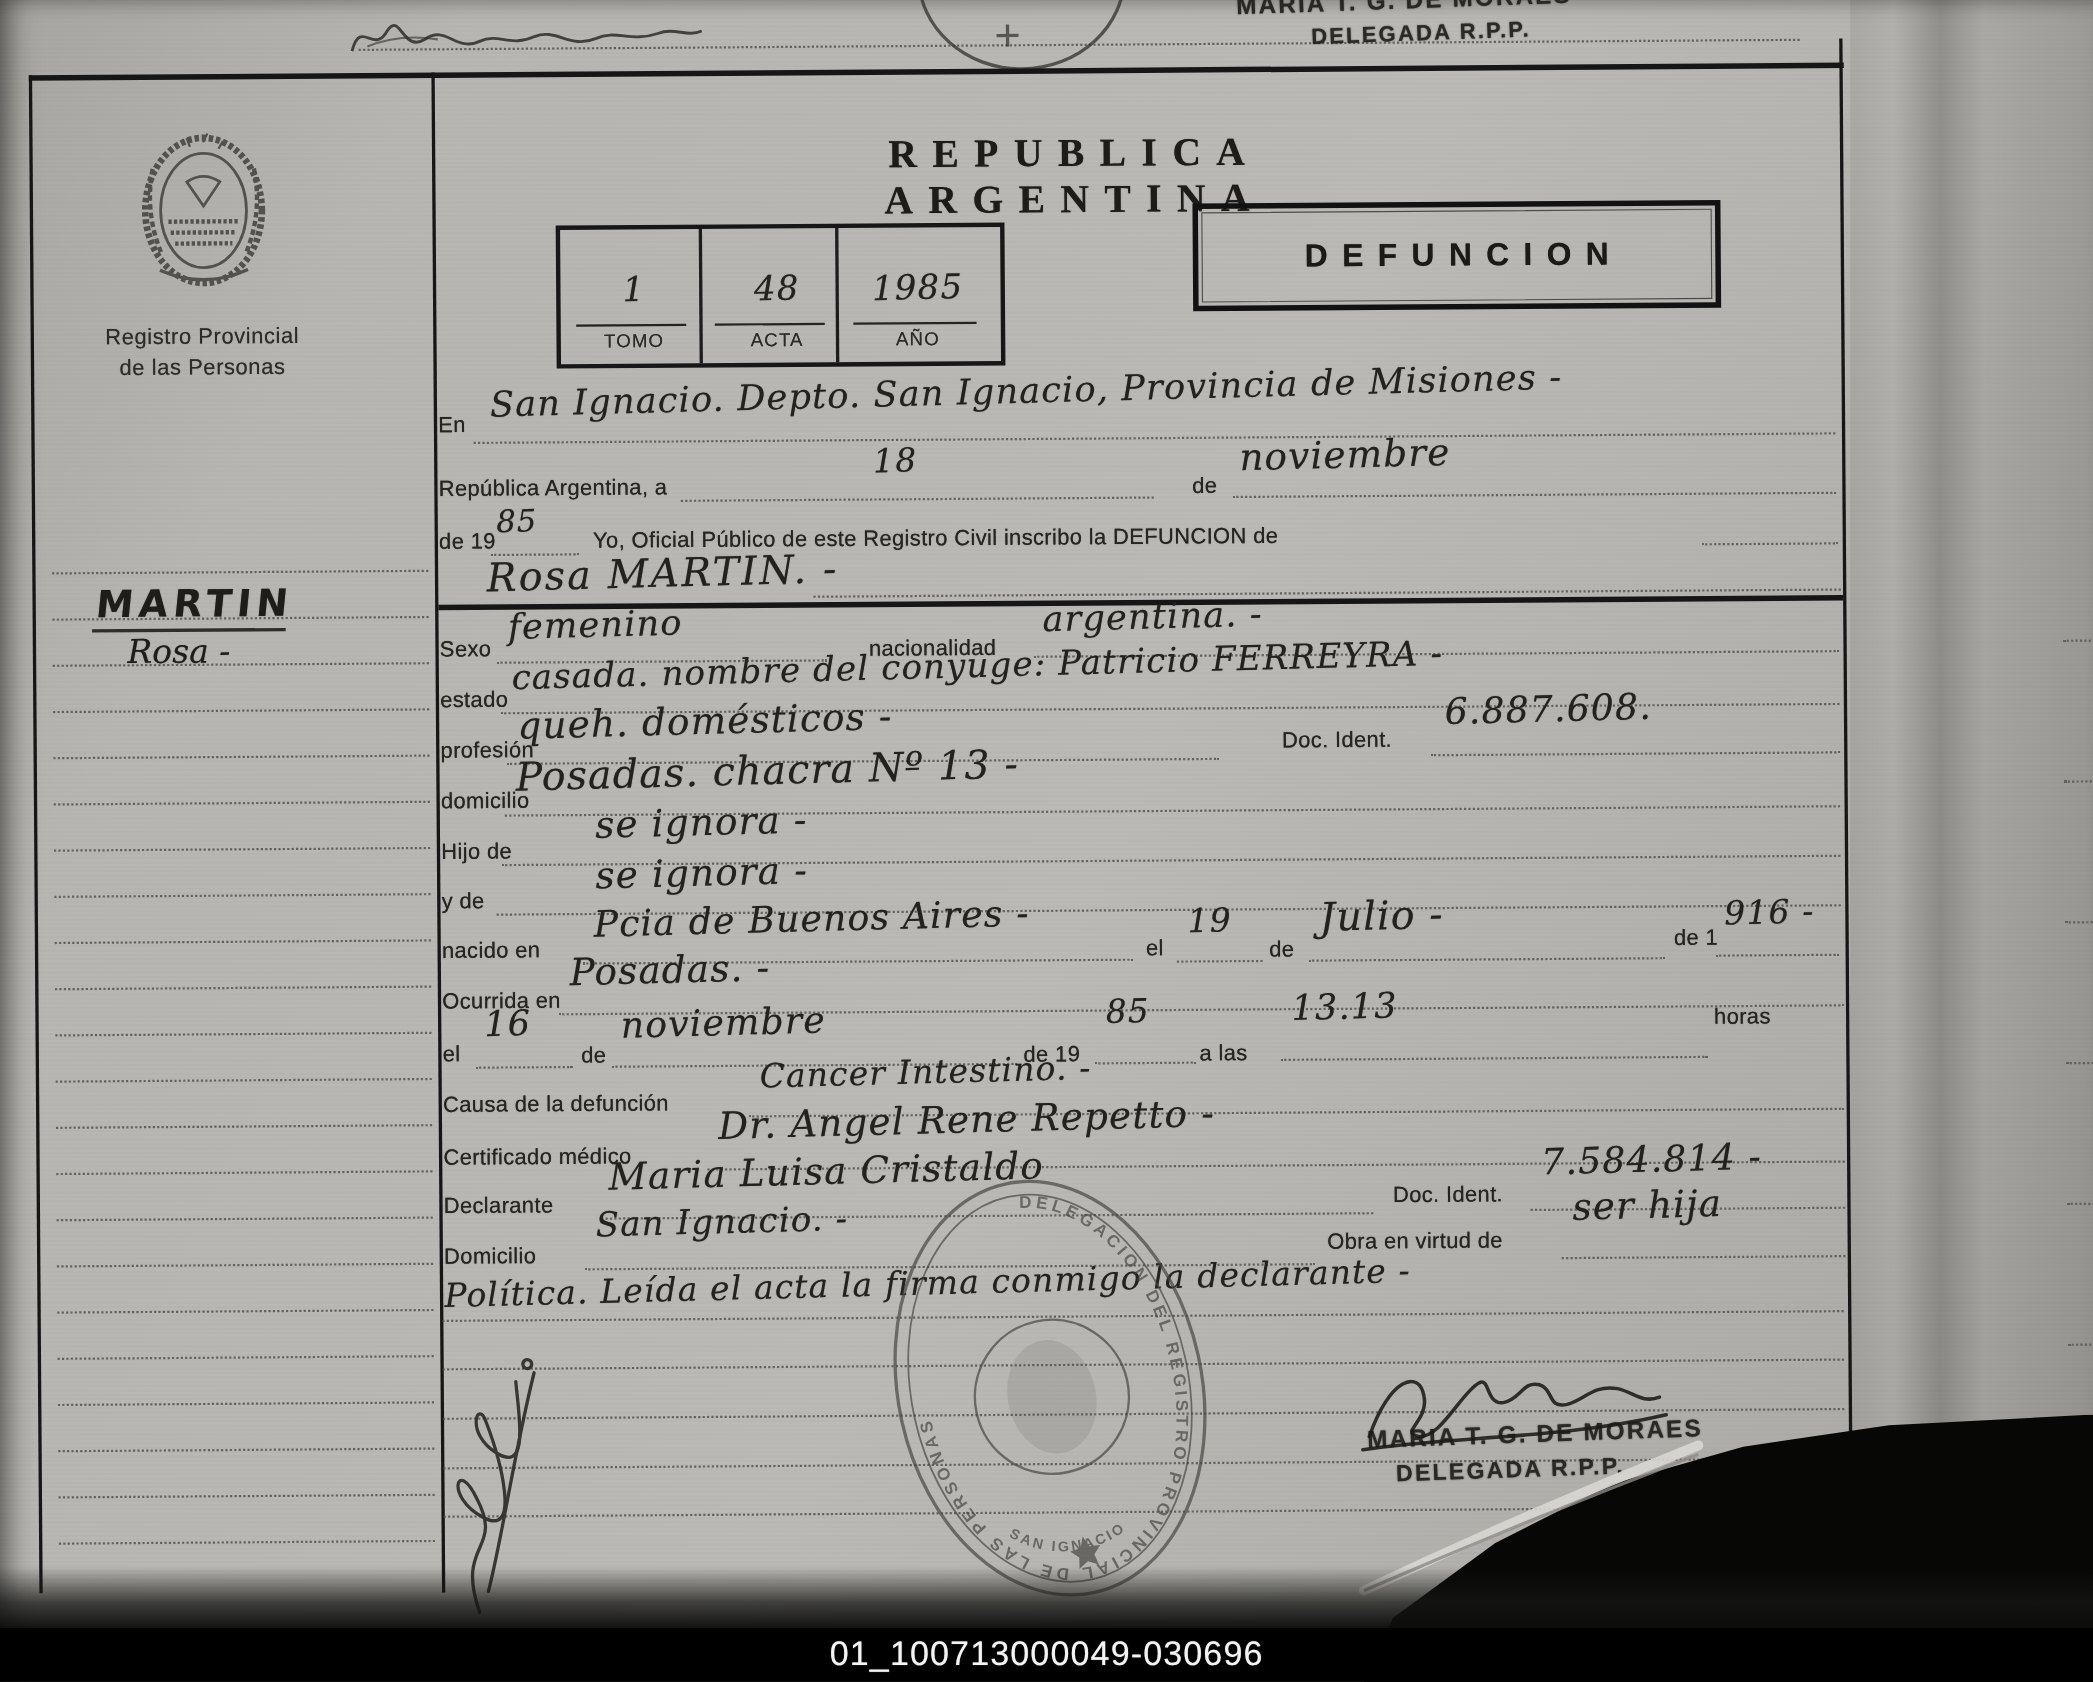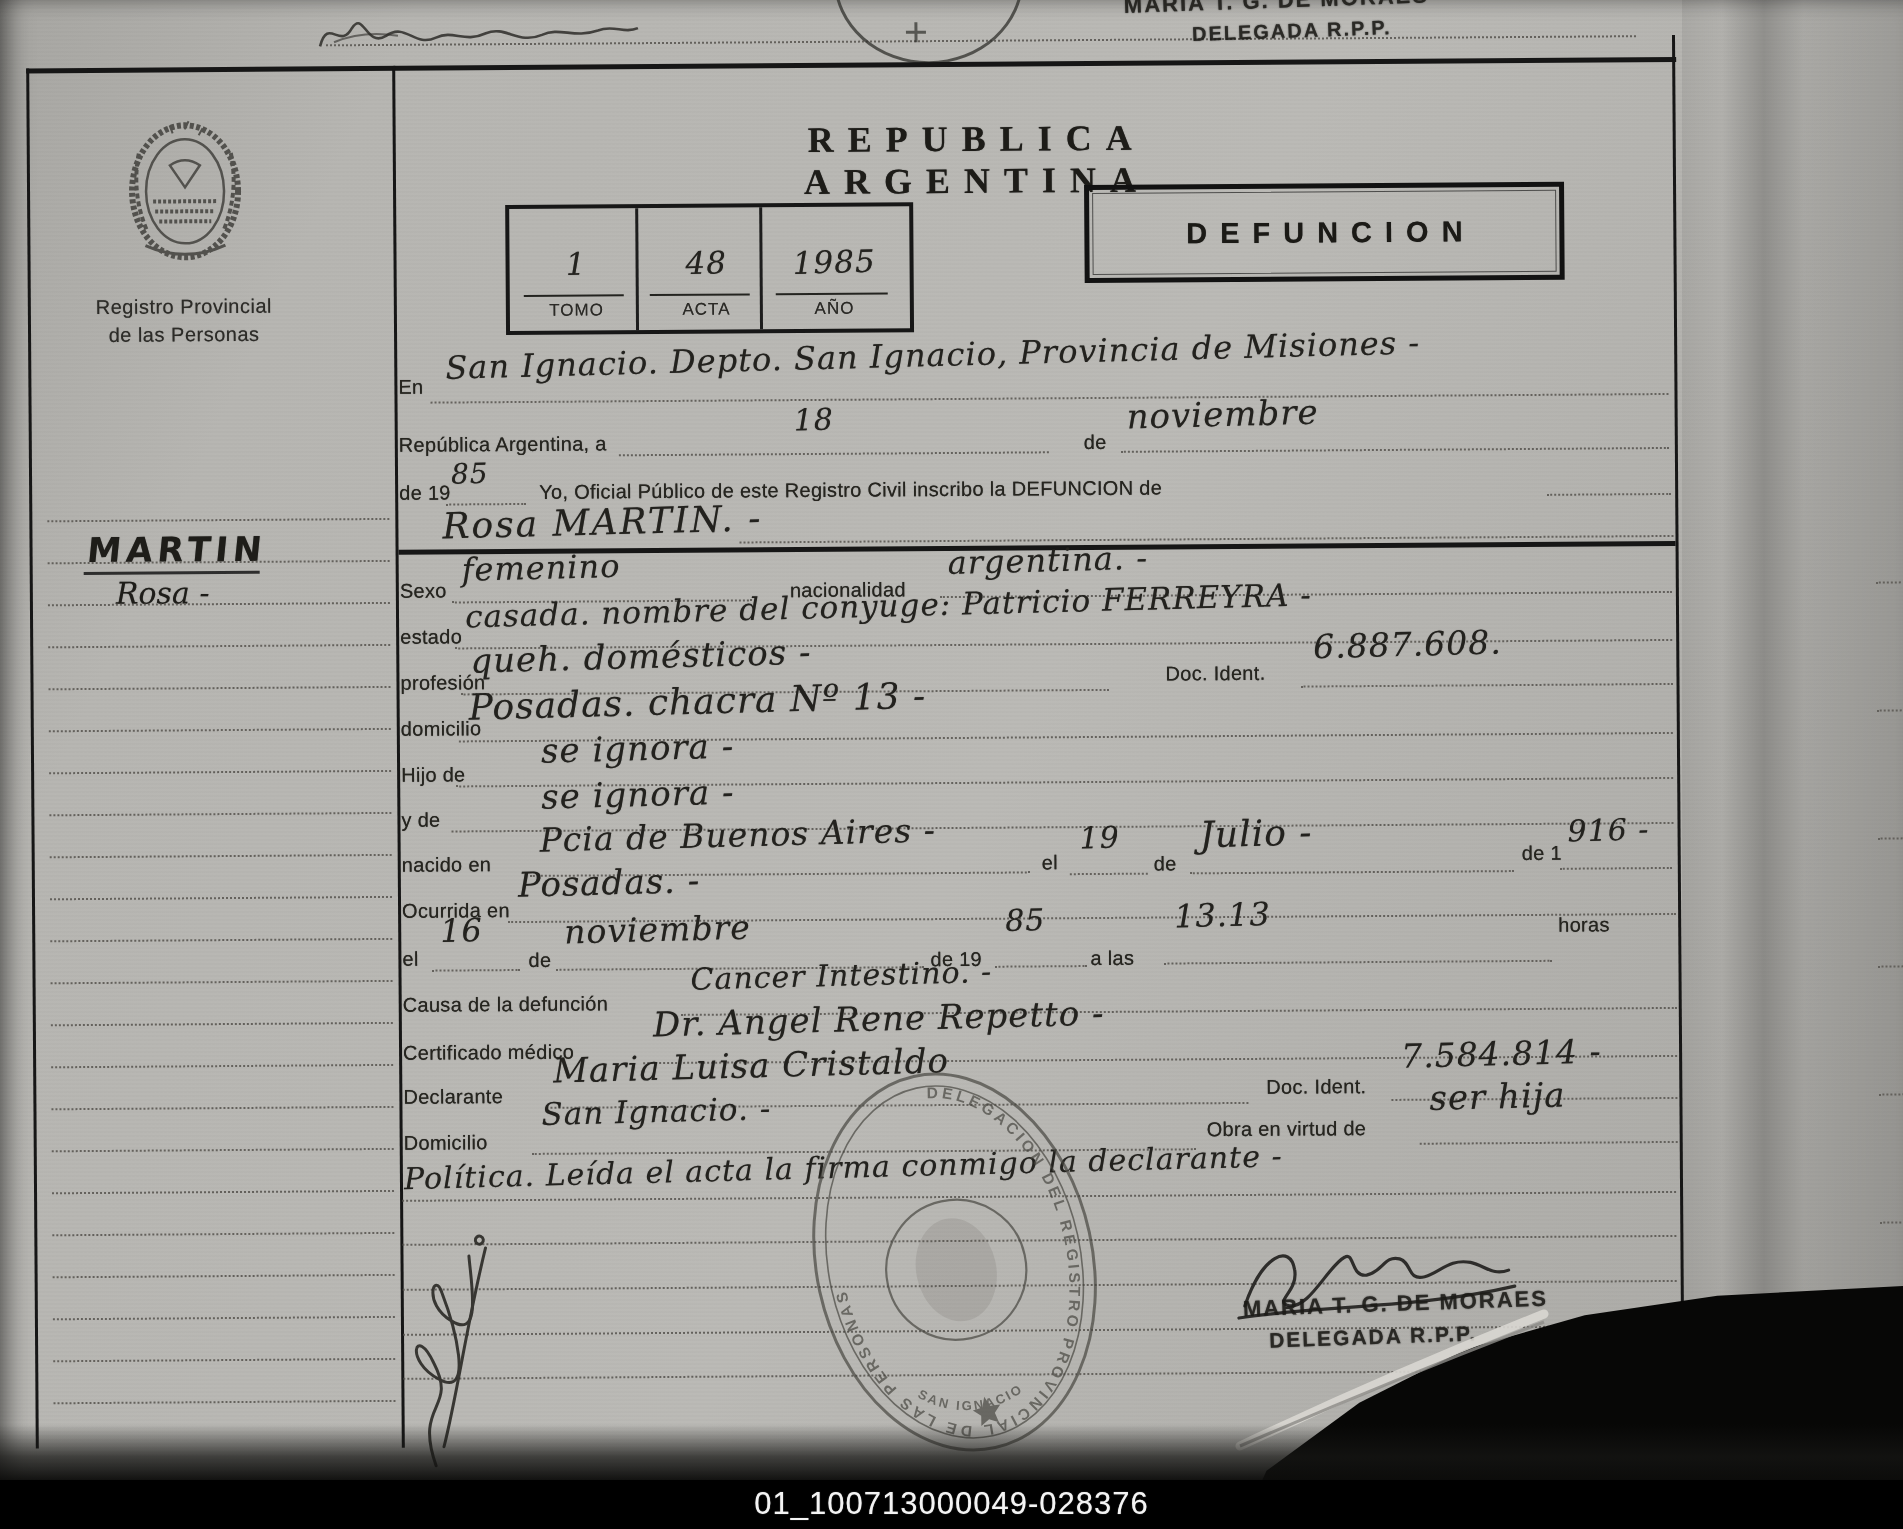--- a/index.html
+++ b/index.html
@@ -302,15 +302,15 @@
     <div class="stub" style="left:1876px;top:1356px;"></div>
   </div>
 
   <div class="cover"></div>
   <svg class="decor curl" width="310" height="140" viewBox="0 0 310 140">
     <path d="M2,136 Q150,66 306,4" fill="none" stroke="#d9d7d1" stroke-width="9" stroke-linecap="round" opacity=".9"></path>
     <path d="M2,136 Q150,72 306,12" fill="none" stroke="#8c8b87" stroke-width="3" opacity=".8"></path>
   </svg>
   <div class="shadowband"></div>
   <div class="footerbar">
-    <div class="id">01_100713000049-028376</div>
+    <div class="id">01_100713000049-030696</div>
   </div>
 </div>
 
 </body></html>

